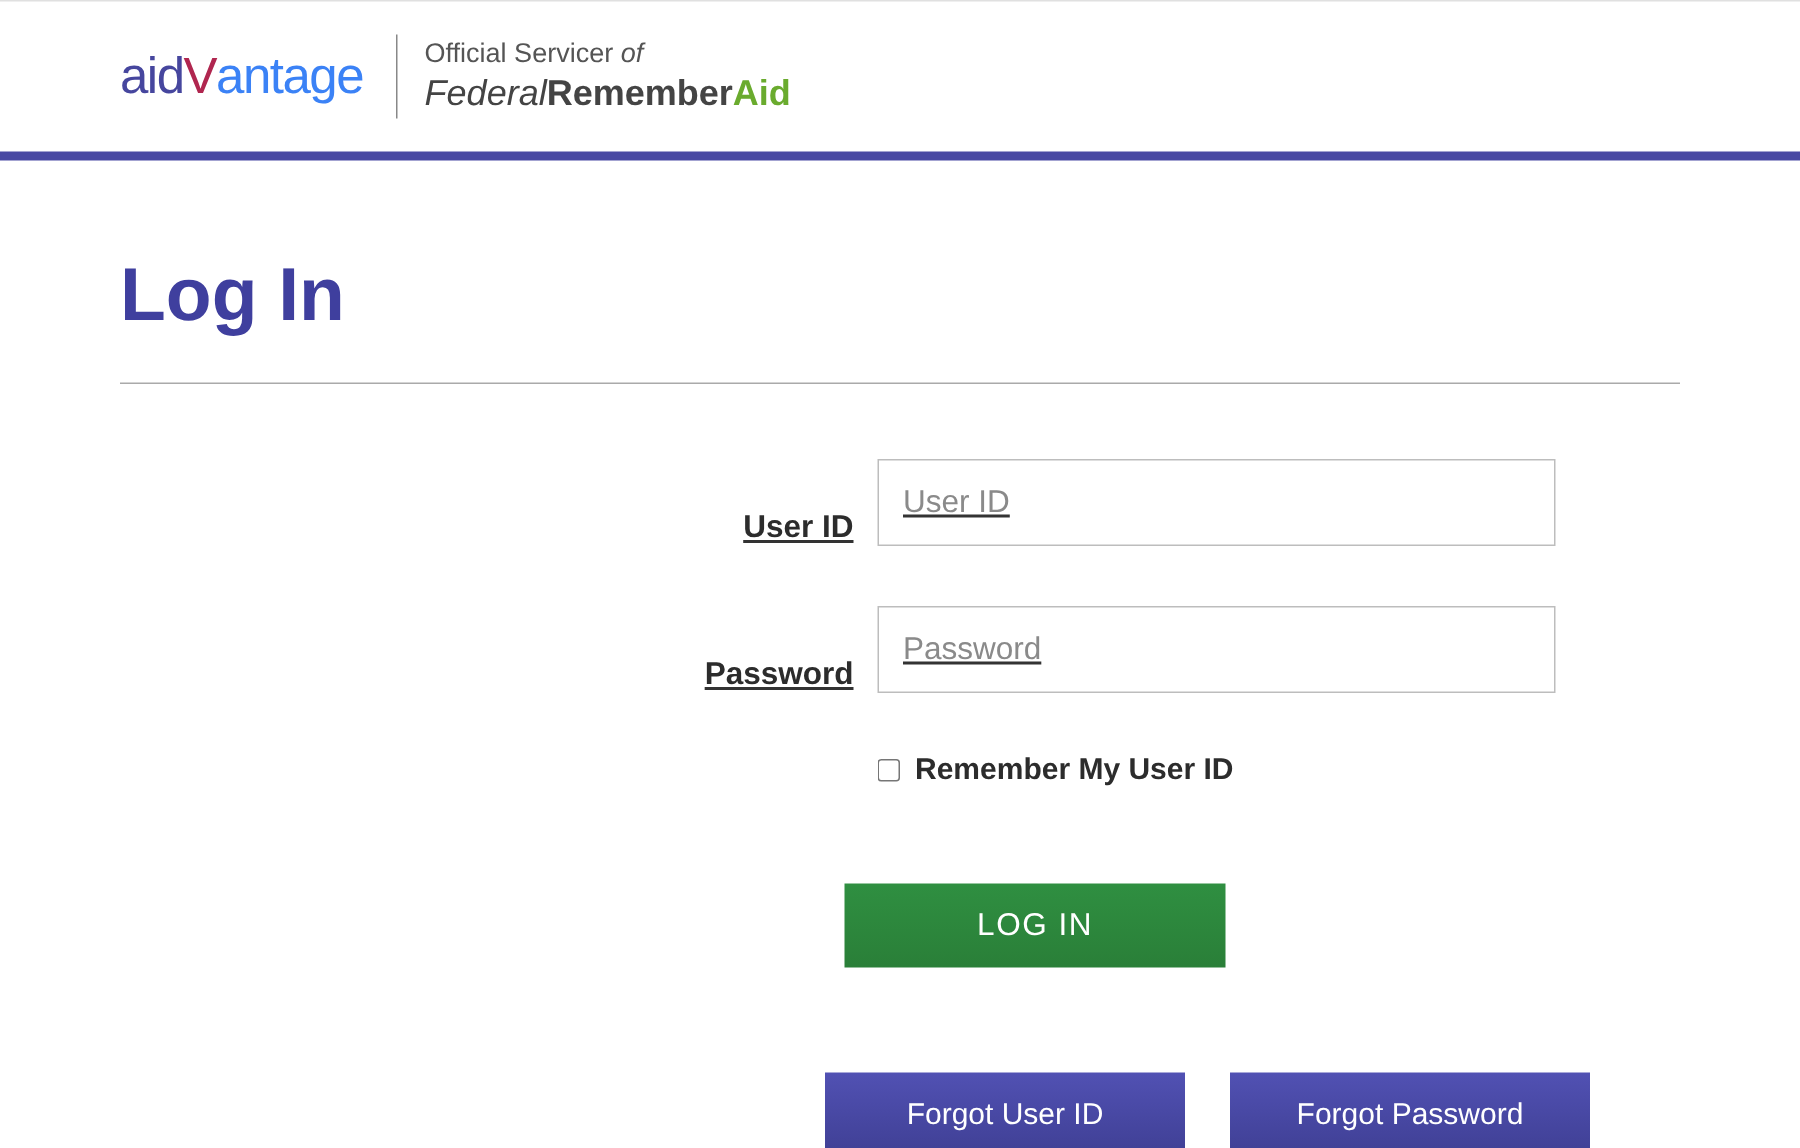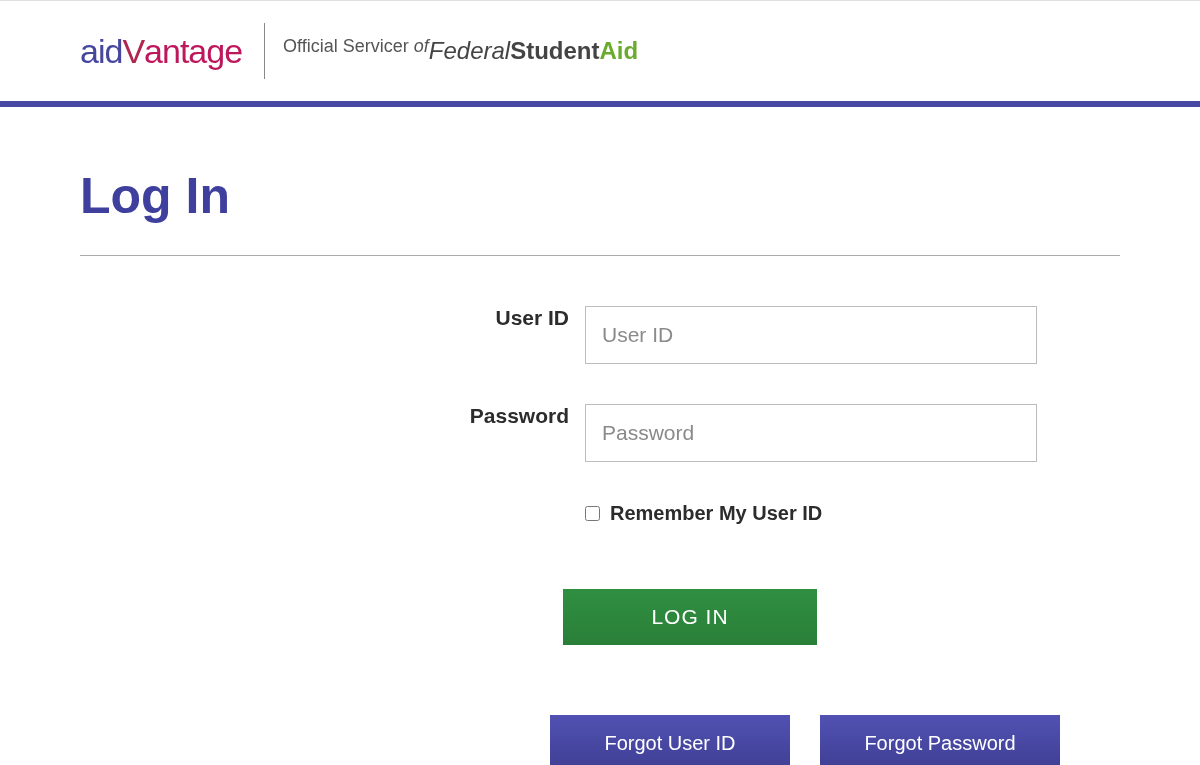--- a/index.html
+++ b/index.html
@@ -16,30 +16,30 @@
     padding: 22px 80px 22px 80px;
   }
   .brand {
     font-size: 34px;
     font-weight: 500;
     letter-spacing: -1px;
     color: #3a3a8e;
   }
   .brand .aid { color: #46469e; }
   .brand .v { color: #b0264f; font-weight: 400; }
-  .brand .antage { color: #be185d; }
+  .brand .antage { color: #3b82f6; }
   .vert-divider {
     width: 1px;
     height: 56px;
     background: #888;
     margin: 0 18px 0 22px;
   }
   .tagline-block {
     display: flex;
-    flex-direction: row;
+    flex-direction: column;
     line-height: 1.3;
   }
   .tagline-top {
     font-size: 18px;
     color: #555;
   }
   .tagline-top .of { font-style: italic; }
   .tagline-bottom {
     font-size: 24px;
     color: #444;
@@ -65,22 +65,23 @@
     height: 1px;
     background: #aaa;
     width: 100%;
     margin-bottom: 50px;
   }
   .form {
     max-width: 980px;
   }
   .form-row {
     display: flex;
-    align-items: flex-start;
+    align-items: flex-end;
     margin-bottom: 40px;
+    text-decoration: underline;
   }
   .form-label {
     width: 505px;
     text-align: right;
     padding-right: 16px;
     font-size: 21px;
     font-weight: 600;
     color: #2c2c2c;
   }
   .text-input {
@@ -149,21 +150,21 @@
 <header class="header">
   <div class="brand">
     <span class="aid">aid</span><span class="v">V</span><span class="antage">antage</span>
   </div>
   <div class="vert-divider"></div>
   <div class="tagline-block">
     <div class="tagline-top">
       <span>Official Servicer </span><span class="of">of</span>
     </div>
     <div class="tagline-bottom">
-      <span class="federal">Federal</span><span class="student">Student</span><span class="aid-green">Aid</span>
+      <span class="federal">Federal</span><span class="student">Remember</span><span class="aid-green">Aid</span>
     </div>
   </div>
 </header>
 
 <div class="blue-bar"></div>
 
 <main class="main">
   <h1 class="page-title">Log In</h1>
   <div class="hr"></div>
 

